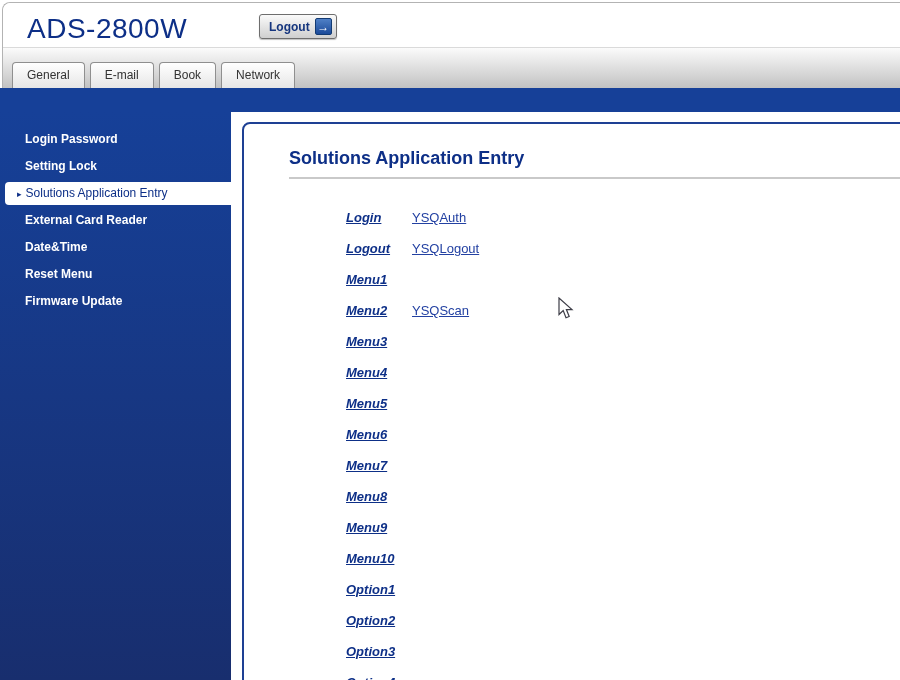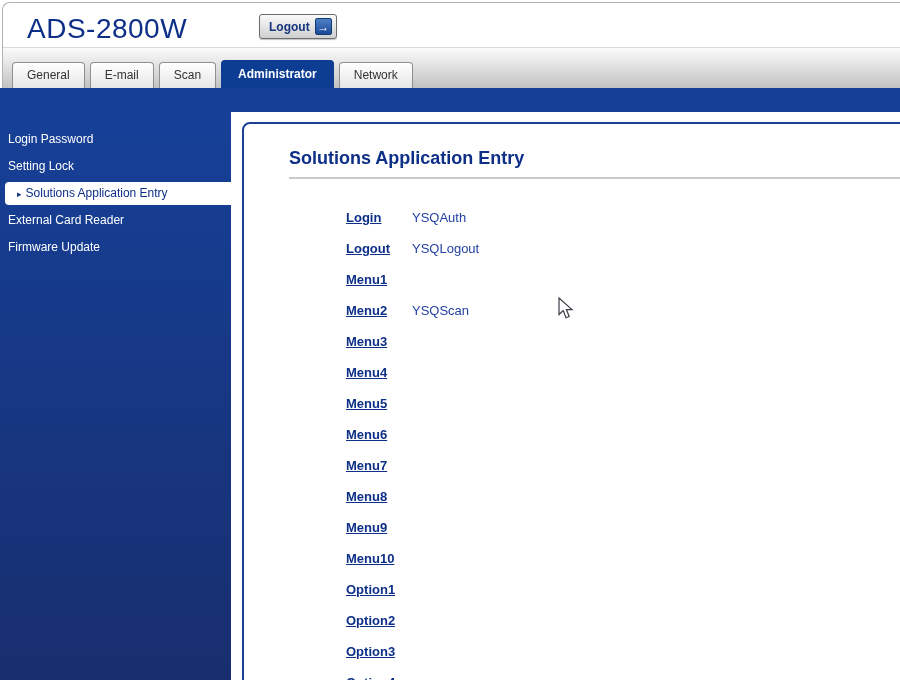--- a/index.html
+++ b/index.html
@@ -66,22 +66,22 @@
   
   .band{height:24px;background:var(--band-blue);}
 
   
   .body-row{display:flex;height:568px;}
   .sidebar{
     width:231px;flex:0 0 231px;padding-top:14px;
     background:linear-gradient(var(--band-blue),var(--sidebar-bottom));
   }
   .side-item{
-    height:27px;line-height:27px;padding-left:8px;
-    color:#fff;font-size:12px;font-weight:normal;cursor:pointer;white-space:nowrap;
+    height:27px;line-height:27px;padding-left:25px;
+    color:#fff;font-size:12px;font-weight:bold;cursor:pointer;white-space:nowrap;
   }
   .side-item.selected{
     height:23px;line-height:23px;margin:2px 0 2px 5px;padding-left:12px;
     background:#fff;color:var(--navy);border-radius:4px 0 0 4px;
     font-weight:normal;
   }
   .side-item.selected .marker{font-size:9px;margin-right:4px;color:var(--navy);}
 
   
   .content{flex:1;background:#fff;position:relative;}
@@ -92,24 +92,24 @@
   }
   .panel-title{
     font-size:18px;font-weight:bold;color:var(--navy);
     line-height:21px;margin-bottom:8px;
   }
   .panel-rule{height:2px;background:#c9c9c9;width:100%;}
   .entries{margin:32px 0 0 57px;}
   .entry-row{display:flex;align-items:baseline;margin-bottom:17px;font-size:13px;line-height:14px;}
   .entry-label{
     width:66px;flex:0 0 66px;font-weight:bold;color:var(--navy);
-    text-decoration:underline;cursor:pointer;white-space:nowrap;
+    text-decoration:underline;cursor:pointer;white-space:nowrap;font-style:italic;
   }
   .entry-value{
-    color:var(--link-blue);cursor:pointer;white-space:nowrap;
+    color:var(--link-blue);text-decoration:underline;cursor:pointer;white-space:nowrap;
   }
 
   
   .cursor{position:absolute;pointer-events:none;z-index:50;}
 </style>
 </head>
 <body>
 
 <div class="page">
 
@@ -118,35 +118,36 @@
       <span class="app-title">ADS-2800W</span>
       <button class="logout-btn">
         <span class="lbl">Logout</span>
         <span class="arrow">→</span>
       </button>
     </div>
     <div class="tabstrip">
       <div class="tabs" id="tabs">
           <div class="tab"><span>General</span></div>
           <div class="tab"><span>E-mail</span></div>
-          <div class="tab"><span>Scan</span></div>
-          <div class="tab active"><span>Administrator</span></div>
+          <div class="tab"><span>Book</span></div>
           <div class="tab"><span>Network</span></div>
         </div>
     </div>
   </div>
 
   <div class="band"></div>
 
   <div class="body-row">
     <nav class="sidebar" id="sidebar">
         <div class="side-item"><span class="txt">Login Password</span></div>
         <div class="side-item"><span class="txt">Setting Lock</span></div>
         <div class="side-item selected"><span class="marker">▸</span><span class="txt">Solutions Application Entry</span></div>
         <div class="side-item"><span class="txt">External Card Reader</span></div>
+        <div class="side-item"><span class="txt">Date&amp;Time</span></div>
+        <div class="side-item"><span class="txt">Reset Menu</span></div>
         <div class="side-item"><span class="txt">Firmware Update</span></div>
       </nav>
     <div class="content">
       <div class="panel">
         <h1 class="panel-title">Solutions Application Entry</h1>
         <div class="panel-rule"></div>
         <div class="entries" id="entries">
             <div class="entry-row">
     <span class="entry-label">Login</span>
     <a class="entry-value">YSQAuth</a>

